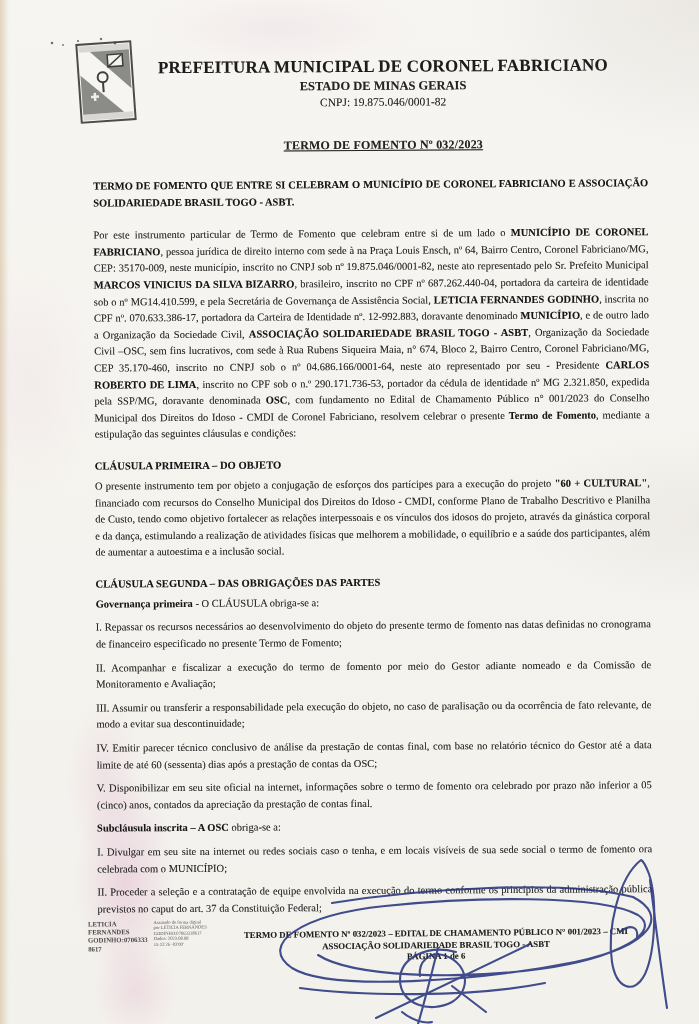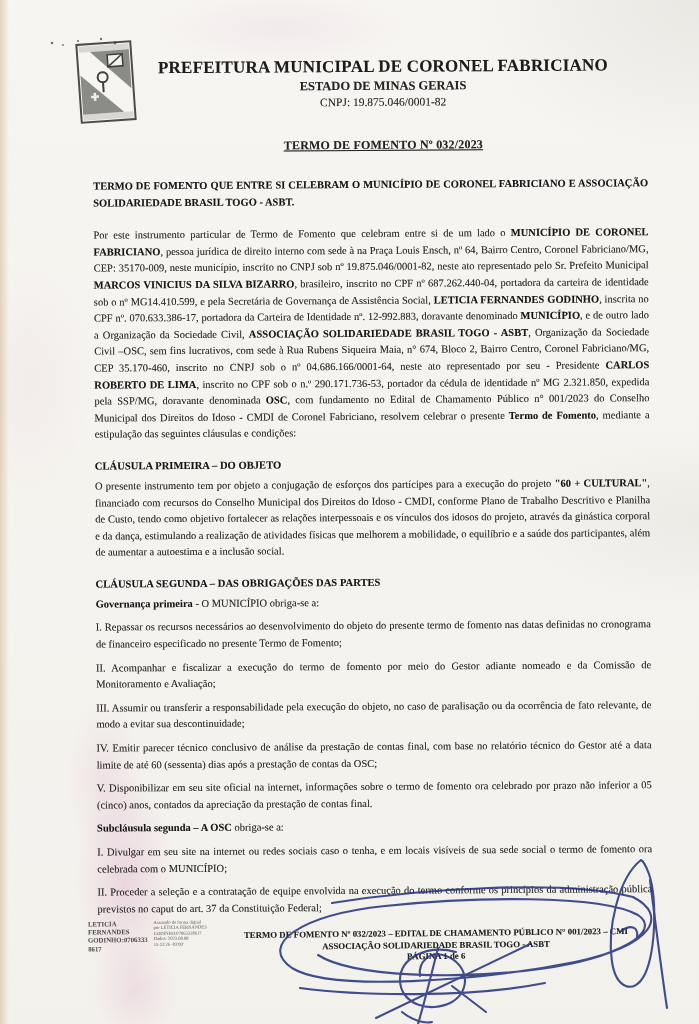--- a/index.html
+++ b/index.html
@@ -69,29 +69,29 @@
     <div class="doc-title txt">TERMO DE FOMENTO Nº 032/2023</div>
 
     <p class="para preamble txt">TERMO DE FOMENTO QUE ENTRE SI CELEBRAM O MUNICÍPIO DE CORONEL FABRICIANO E ASSOCIAÇÃO SOLIDARIEDADE BRASIL TOGO - ASBT.</p>
 
     <p class="para intro txt"><span>Por este instrumento particular de Termo de Fomento que celebram entre si de um lado o </span><span class="bold">MUNICÍPIO DE CORONEL FABRICIANO</span><span>, pessoa jurídica de direito interno com sede à na Praça Louis Ensch, nº 64, Bairro Centro, Coronel Fabriciano/MG, CEP: 35170-009, neste município, inscrito no CNPJ sob nº 19.875.046/0001-82, neste ato representado pelo Sr. Prefeito Municipal </span><span class="bold">MARCOS VINICIUS DA SILVA BIZARRO</span><span>, brasileiro, inscrito no CPF nº 687.262.440-04, portadora da carteira de identidade sob o nº MG14.410.599, e pela Secretária de Governança de Assistência Social, </span><span class="bold">LETICIA FERNANDES GODINHO</span><span>, inscrita no CPF nº. 070.633.386-17, portadora da Carteira de Identidade nº. 12-992.883, doravante denominado </span><span class="bold">MUNICÍPIO</span><span>, e de outro lado a Organização da Sociedade Civil, </span><span class="bold">ASSOCIAÇÃO SOLIDARIEDADE BRASIL TOGO - ASBT</span><span>, Organização da Sociedade Civil –OSC, sem fins lucrativos, com sede à Rua Rubens Siqueira Maia, n° 674, Bloco 2, Bairro Centro, Coronel Fabriciano/MG, CEP 35.170-460, inscrito no CNPJ sob o nº 04.686.166/0001-64, neste ato representado por seu - Presidente </span><span class="bold">CARLOS ROBERTO DE LIMA</span><span>, inscrito no CPF sob o n.º 290.171.736-53, portador da cédula de identidade nº MG 2.321.850, expedida pela SSP/MG, doravante denominada </span><span class="bold">OSC</span><span>, com fundamento no Edital de Chamamento Público n° 001/2023 do Conselho Municipal dos Direitos do Idoso - CMDI de Coronel Fabriciano, resolvem celebrar o presente </span><span class="bold">Termo de Fomento</span><span>, mediante a estipulação das seguintes cláusulas e condições:</span></p>
 
     <p class="clause txt">CLÁUSULA PRIMEIRA – DO OBJETO</p>
     <p class="para item txt"><span>O presente instrumento tem por objeto a conjugação de esforços dos partícipes para a execução do projeto </span><span class="bold">"60 + CULTURAL"</span><span>, financiado com recursos do Conselho Municipal dos Direitos do Idoso - CMDI, conforme Plano de Trabalho Descritivo e Planilha de Custo, tendo como objetivo fortalecer as relações interpessoais e os vínculos dos idosos do projeto, através da ginástica corporal e da dança, estimulando a realização de atividades físicas que melhorem a mobilidade, o equilíbrio e a saúde dos participantes, além de aumentar a autoestima e a inclusão social.</span></p>
 
     <p class="clause txt">CLÁUSULA SEGUNDA – DAS OBRIGAÇÕES DAS PARTES</p>
-    <p class="para subclause txt"><span class="bold">Governança primeira</span><span> - O MUNICÍPIO obriga-se a:</span></p>
+    <p class="para subclause txt"><span class="bold">Governança primeira</span><span> - O CLÁUSULA obriga-se a:</span></p>
 
     <p class="para item txt">I. Repassar os recursos necessários ao desenvolvimento do objeto do presente termo de fomento nas datas definidas no cronograma de financeiro especificado no presente Termo de Fomento;</p>
     <p class="para item txt">II. Acompanhar e fiscalizar a execução do termo de fomento por meio do Gestor adiante nomeado e da Comissão de Monitoramento e Avaliação;</p>
     <p class="para item txt">III. Assumir ou transferir a responsabilidade pela execução do objeto, no caso de paralisação ou da ocorrência de fato relevante, de modo a evitar sua descontinuidade;</p>
     <p class="para item txt">IV. Emitir parecer técnico conclusivo de análise da prestação de contas final, com base no relatório técnico do Gestor até a data limite de até 60 (sessenta) dias após a prestação de contas da OSC;</p>
     <p class="para item txt">V. Disponibilizar em seu site oficial na internet, informações sobre o termo de fomento ora celebrado por prazo não inferior a 05 (cinco) anos, contados da apreciação da prestação de contas final.</p>
 
-    <p class="para subclause txt"><span class="bold">Subcláusula segunda – A OSC</span><span> obriga-se a:</span></p>
+    <p class="para subclause txt"><span class="bold">Subcláusula inscrita – A OSC</span><span> obriga-se a:</span></p>
     <p class="para item txt">I. Divulgar em seu site na internet ou redes sociais caso o tenha, e em locais visíveis de sua sede social o termo de fomento ora celebrada com o MUNICÍPIO;</p>
     <p class="para item txt">II. Proceder a seleção e a contratação de equipe envolvida na execução do termo conforme os princípios da administração pública previstos no caput do art. 37 da Constituição Federal;</p>
   </div>
 
   <div class="stamp">
     <div class="big">LETICIA
 FERNANDES
 GODINHO:0706333
 8617</div>
     <div class="small">Assinado de forma digital

